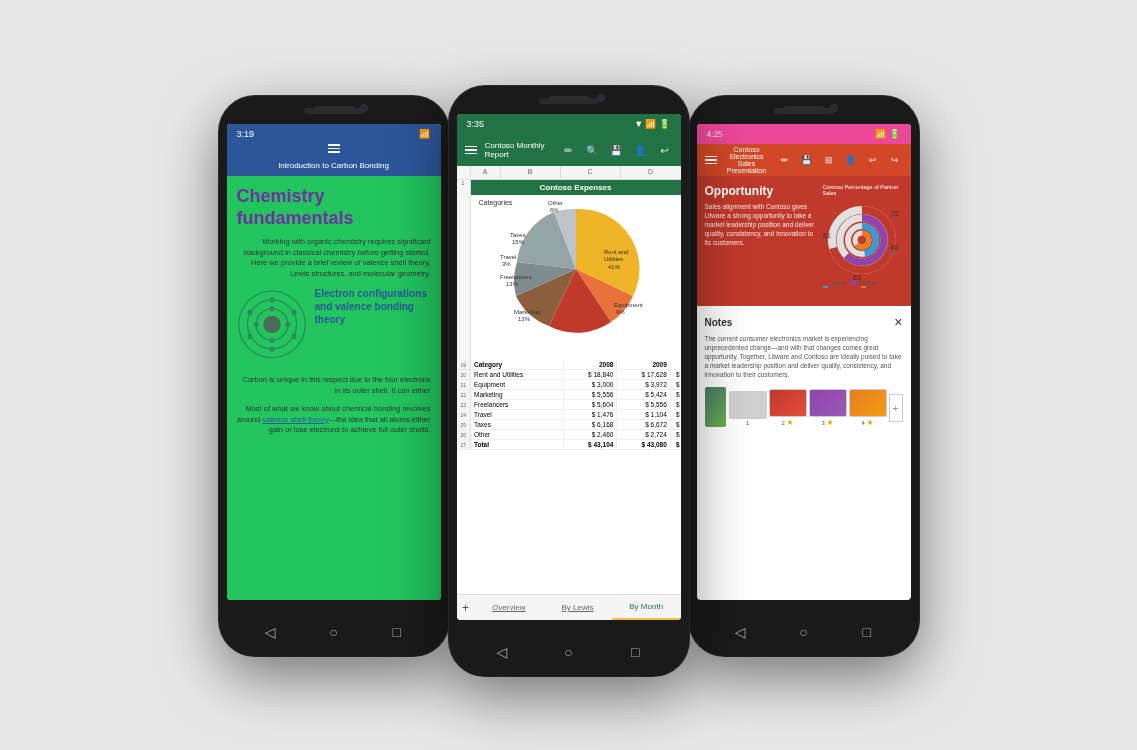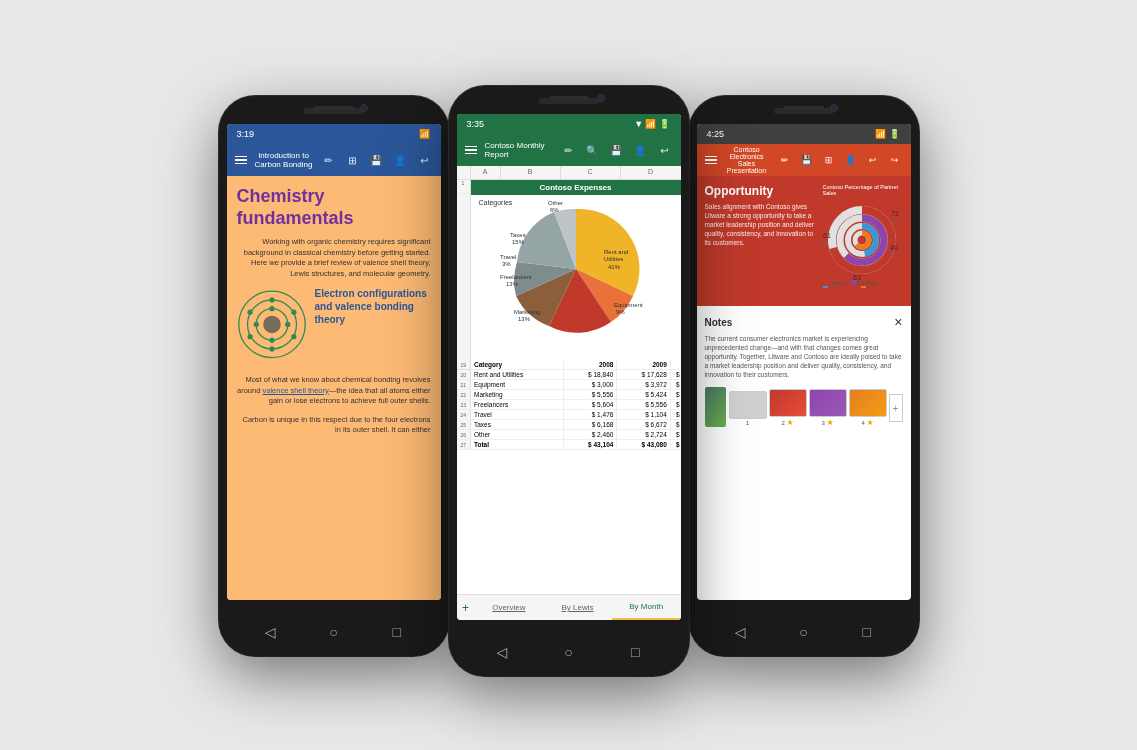--- a/index.html
+++ b/index.html
@@ -104,40 +104,40 @@
       display: flex;
       align-items: center;
       justify-content: space-between;
       padding: 0 10px;
       font-size: 9px;
       color: #fff;
     }
 
     
     .word-status { background: #2b579a; }
-    .word-toolbar { background: #2b579a; height: 32px; display: flex; align-items: center; padding: 0 8px; gap: 8px; }
-    .word-content { flex: 1; padding: 10px; overflow: hidden; background: #fdba74; }
+    .word-toolbar { background: #2b579a; height: 32px; display: flex; align-items: center; padding: 0 8px; gap: 8px; flex-direction: column; }
+    .word-content { flex: 1; padding: 10px; overflow: hidden; background: #22c55e; }
     .word-h1 { color: #7030a0; font-size: 18px; font-weight: bold; line-height: 1.2; margin-bottom: 8px; }
     .word-body { font-size: 7.5px; color: #333; line-height: 1.4; margin-bottom: 8px; text-align: right; }
     .word-link { color: #2b579a; text-decoration: underline; }
     .word-section { display: flex; gap: 8px; margin: 8px 0; }
     .atom-diagram { width: 70px; height: 80px; flex-shrink: 0; }
     .word-h2 { color: #2b579a; font-size: 10px; font-weight: bold; line-height: 1.3; }
 
     
     .excel-status { background: #217346; }
     .excel-toolbar { background: #217346; height: 32px; display: flex; align-items: center; padding: 0 8px; gap: 8px; }
     .formula-bar { height: 24px; background: #fff; display: flex; align-items: center; padding: 0 8px; border-bottom: 1px solid #ddd; font-size: 9px; color: #333; gap: 4px; }
     .excel-tabs { height: 26px; background: #f5f5f5; display: flex; border-top: 1px solid #ddd; }
     .excel-tab { flex: 1; display: flex; align-items: center; justify-content: center; font-size: 8px; cursor: pointer; }
     .excel-tab.active { color: #217346; border-bottom: 2px solid #f0c040; }
     .excel-tab.inactive { color: #666; text-decoration: underline; }
 
     
-    .ppt-status { background: #404040; }
+    .ppt-status { background: #ec4899; font-family: Liberation Serif, serif; }
     .ppt-toolbar { background: #d24726; height: 32px; display: flex; align-items: center; padding: 0 8px; gap: 6px; }
     .ppt-content { flex: 1; overflow: hidden; }
     .ppt-slide-main { background: #c0392b; height: 130px; display: flex; padding: 8px; gap: 4px; }
     .ppt-slide-left { flex: 1; }
     .ppt-opp-title { color: #fff; font-size: 12px; font-weight: bold; margin-bottom: 4px; }
     .ppt-opp-text { color: rgba(255,255,255,0.9); font-size: 6.5px; line-height: 1.4; }
     .ppt-slide-right { width: 80px; }
     .ppt-notes { background: #fff; padding: 8px; }
     .ppt-notes-header { display: flex; justify-content: space-between; align-items: center; margin-bottom: 4px; }
     .ppt-notes-title { font-size: 10px; font-weight: bold; color: #333; }
@@ -204,24 +204,24 @@
             <circle cx="65" cy="28" r="3" fill="#2e8b57"></circle>
             <circle cx="65" cy="56" r="3" fill="#2e8b57"></circle>
             <circle cx="40" cy="70" r="3" fill="#2e8b57"></circle>
             <circle cx="15" cy="56" r="3" fill="#2e8b57"></circle>
             <circle cx="15" cy="28" r="3" fill="#2e8b57"></circle>
           </svg>
           <div>
             <div class="word-h2">Electron configurations and valence bonding theory</div>
           </div>
         </div>
+        <div class="word-body">Carbon is unique in this respect due to the four electrons in its outer shell. It can either</div>
         <div class="word-body">
           <span>Most of what we know about chemical bonding revolves around </span><span class="word-link">valence shell theory</span><span>—the idea that all atoms either gain or lose electrons to achieve full outer shells.</span>
         </div>
-        <div class="word-body">Carbon is unique in this respect due to the four electrons in its outer shell. It can either</div>
       </div>
     </div>
 
     <div class="phone-bottom-bar">
       <div class="nav-btn">◁</div>
       <div class="nav-btn">○</div>
       <div class="nav-btn">□</div>
     </div>
   </div>
 

